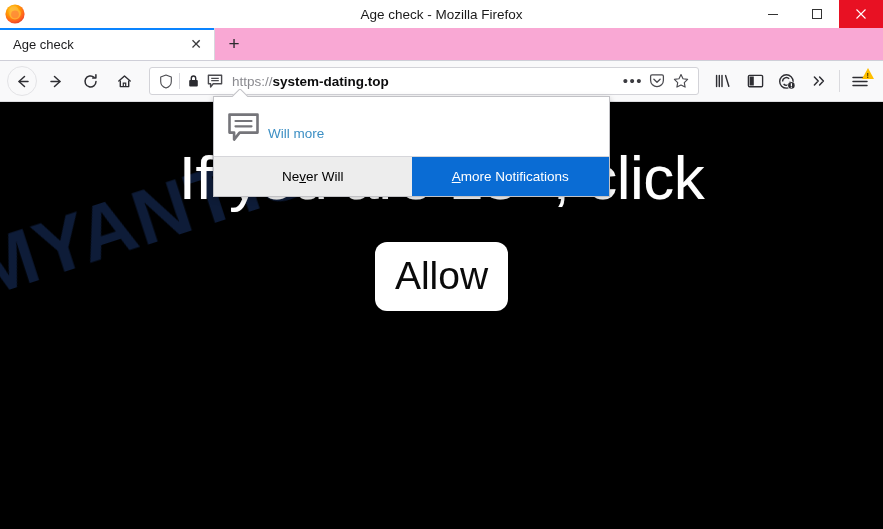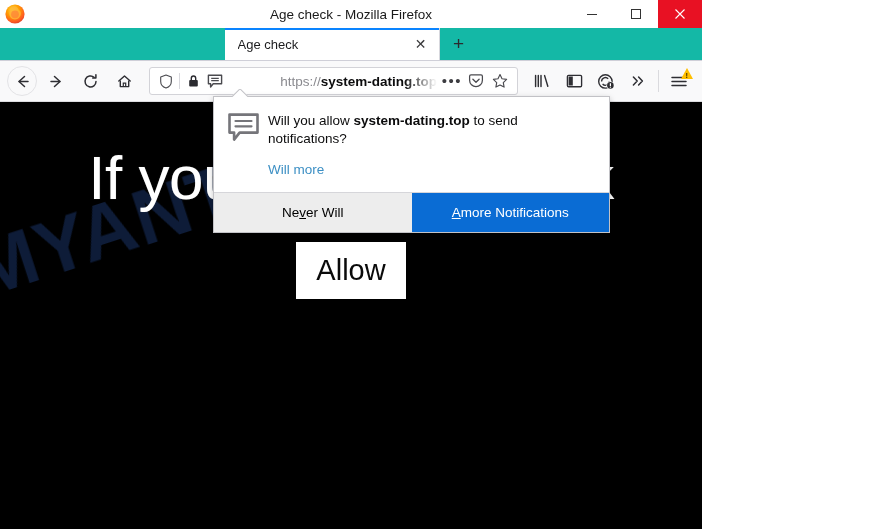--- a/index.html
+++ b/index.html
@@ -4,21 +4,21 @@
 <style>
   * { box-sizing: border-box; margin: 0; padding: 0; }
   html, body {
     width: 883px; height: 529px;
     font-family: "Liberation Sans", sans-serif;
     overflow: hidden;
     background: #fff;
   }
   #app {
     position: relative;
-    width: 702px; height: 529px;
+    width: 883px; height: 529px;
     background: #fff;
     display: flex; flex-direction: column;
   }
 
   
   .titlebar {
     position: relative;
     height: 28px; flex: 0 0 28px;
     background: #ffffff;
     display: flex; align-items: center;
@@ -41,24 +41,23 @@
     width: 44px; height: 28px;
     display: flex; align-items: center; justify-content: center;
     color: #333; font-size: 12px;
   }
   .win-btn.close { background: #e81123; color: #fff; }
   .win-btn svg { display: block; }
 
   
   .tabbar {
     height: 33px; flex: 0 0 33px;
-    background: #14b8a6;
+    background: #f9a8d4;
     display: flex; align-items: stretch;
     border-bottom: 1px solid #cfcfd8;
-    justify-content: center;
   }
   .tab {
     position: relative;
     width: 215px;
     background: #ffffff;
     display: flex; align-items: center;
     padding: 0 8px 0 13px;
     border-right: 1px solid #d7d7dd;
   }
   .tab::before {
@@ -121,21 +120,20 @@
   }
   .url-text {
     flex: 1 1 auto;
     font-size: 13.5px;
     margin-left: 6px;
     white-space: nowrap; overflow: hidden;
     color: #0c0c0d;
     display: flex; align-items: baseline;
     -webkit-mask-image: linear-gradient(to right, #000 84%, rgba(0,0,0,0));
     mask-image: linear-gradient(to right, #000 84%, rgba(0,0,0,0));
-    justify-content: flex-end;
   }
   .url-scheme { color: #8a8a8f; }
   .url-host { color: #0c0c0d; font-weight: bold; }
   .url-path { color: #8a8a8f; }
   .url-actions { display: flex; align-items: center; gap: 2px; margin-left: 4px; }
   .url-act {
     width: 22px; height: 22px;
     display: flex; align-items: center; justify-content: center;
     color: #4a4a4f;
   }
@@ -188,23 +186,23 @@
     font-weight: normal;
     letter-spacing: -0.5px;
     line-height: 1.05;
     text-shadow: 0 0 1px rgba(255,255,255,.25);
   }
   .allow-btn {
     margin-top: 32px;
     background: #ffffff;
     color: #0a0a0a;
     border: none;
-    border-radius: 0;
+    border-radius: 12px;
     font-family: "Liberation Sans", sans-serif;
-    font-size: 29px;
+    font-size: 39px;
     padding: 12px 20px;
     line-height: 1.15;
     cursor: pointer;
   }
 
   
   .notif-popup {
     position: absolute;
     left: 213px; top: 96px;
     width: 397px;
@@ -426,21 +424,20 @@
   <div class="notif-popup">
     <span class="popup-arrow"></span>
     <div class="popup-body">
       <div class="popup-ico">
         <svg width="31" height="29" viewBox="0 0 31 29">
           <path d="M1.5 1.6 H29.5 V19.6 H11.6 L6.1 26.6 V19.6 H1.5 Z" fill="none" stroke="#75757a" stroke-width="2.6" stroke-linejoin="round"></path>
           <path d="M7.5 8 H23.5 M7.5 13.3 H23.5" stroke="#75757a" stroke-width="2.2" stroke-linecap="round"></path>
         </svg>
       </div>
       <div class="popup-txt">
-        <div class="popup-msg"><span>Will you allow </span><b>system-dating.top</b><span> to send notifications?</span></div>
         <a class="popup-learn">Will more</a>
       </div>
     </div>
     <div class="popup-actions">
       <button class="pbtn secondary">
           <span>Ne</span>
           <span class="ul">v</span>
           <span>er Will</span>
         </button>
       <button class="pbtn primary">

